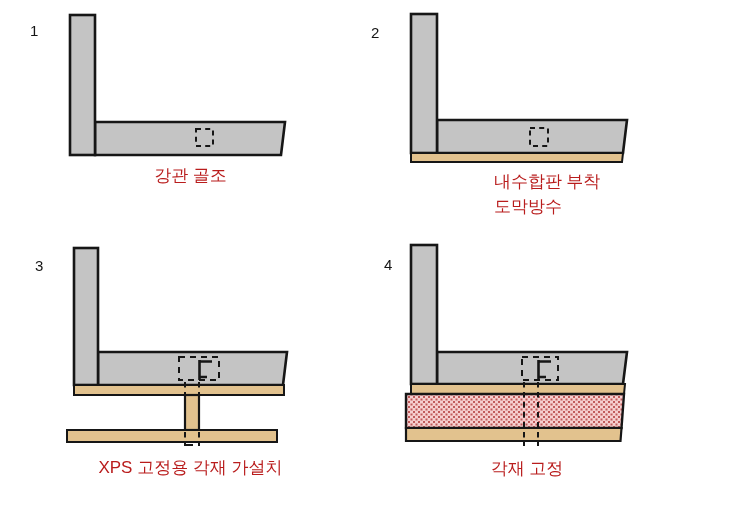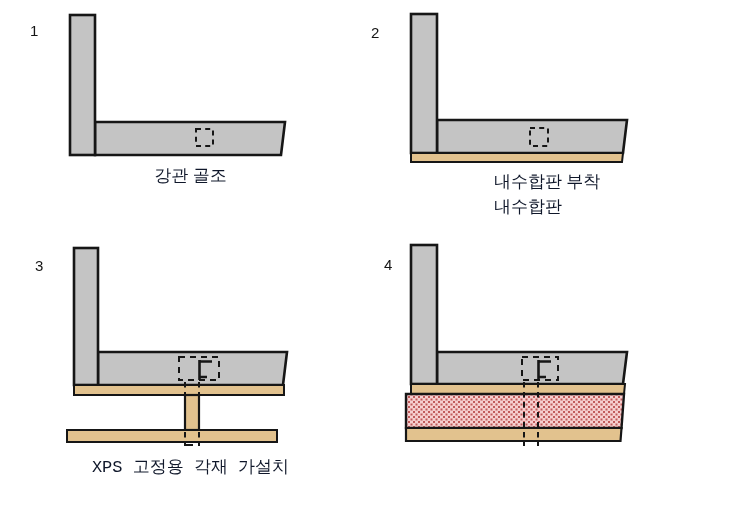--- a/index.html
+++ b/index.html
@@ -12,21 +12,21 @@
   }
   .num{
     position:absolute;
     font-size:15px;
     color:#151515;
   }
   .caption{
     position:absolute;
     font-size:17px;
     line-height:25px;
-    color:#0f172a;
+    color:#b91c1c;
     white-space:nowrap;
   }
   .caption.center{text-align:center;}
   .caption span{display:block;}
   svg{position:absolute;overflow:visible;}
   .ln{stroke:#161616;}
 </style>
 </head>
 <body>
 
@@ -55,21 +55,21 @@
 
     <rect class="ln" x="11" y="6" width="26" height="139" stroke-width="2.6" fill="#c4c4c4"></rect>
 
     <polygon class="ln" points="11,145 223,145 222,154 11,154" stroke-width="2" fill="#e2c28e"></polygon>
 
     <rect class="ln" x="130" y="120" width="18" height="18" fill="none" stroke-width="2" stroke-dasharray="5 4.2"></rect>
   </svg>
 
   <div class="caption" style="left:494px;top:169px;font-family:Liberation Serif, serif;">
     <span>내수합판 부착</span>
-    <span>내수합판</span>
+    <span>도막방수</span>
   </div>
 
   <div class="num" style="left:35px;top:257px;">3</div>
 
   <svg style="left:60px;top:243px;" width="235" height="212" viewBox="0 0 235 212">
 
     <polygon class="ln" points="38,109 227,109 223,142 38,142" stroke-width="2.6" fill="#c4c4c4"></polygon>
 
     <rect class="ln" x="14" y="5" width="24" height="137" stroke-width="2.6" fill="#c4c4c4"></rect>
 
@@ -81,21 +81,21 @@
 
     <rect class="ln" x="119" y="114" width="40" height="23" fill="none" stroke-width="2" stroke-dasharray="6 5"></rect>
 
     <path class="ln" d="M140,118.5 h12 M139.5,117 v20 M140,134 h7" fill="none" stroke-width="2.6"></path>
 
     <line class="ln" x1="125" y1="139" x2="125" y2="203" stroke-width="2" stroke-dasharray="5.5 4.5"></line>
     <line class="ln" x1="139" y1="139" x2="139" y2="203" stroke-width="2" stroke-dasharray="5.5 4.5"></line>
     <line class="ln" x1="125" y1="202" x2="133" y2="202" stroke-width="2"></line>
   </svg>
 
-  <div class="caption center" style="left:63px;top:455px;width:255px;font-family:Liberation Mono, monospace;">
+  <div class="caption center" style="left:63px;top:455px;width:255px;">
     <span>XPS 고정용 각재 가설치</span>
   </div>
 
   <div class="num" style="left:384px;top:256px;">4</div>
 
   <svg style="left:395px;top:243px;" width="245" height="212" viewBox="0 0 245 212">
     <defs>
       <pattern id="xps-speckle" width="5" height="5" patternUnits="userSpaceOnUse">
         <rect width="5" height="5" fill="#f6cfcf"></rect>
         <rect x="0.5" y="0.5" width="2" height="2" fill="#c05a5a"></rect>
@@ -115,15 +115,16 @@
 
     <rect class="ln" x="127" y="114" width="36" height="23" fill="none" stroke-width="2" stroke-dasharray="6 5"></rect>
 
     <path class="ln" d="M144,118.5 h12 M143.5,117 v20 M144,134 h7" fill="none" stroke-width="2.6"></path>
 
     <line class="ln" x1="129" y1="139" x2="129" y2="203" stroke-width="2" stroke-dasharray="5.5 4.5"></line>
     <line class="ln" x1="143" y1="139" x2="143" y2="203" stroke-width="2" stroke-dasharray="5.5 4.5"></line>
   </svg>
 
   <div class="caption center" style="left:427px;top:456px;width:200px;">
+    <span>각재 고정</span>
   </div>
 
 </div>
 
 </body></html>

